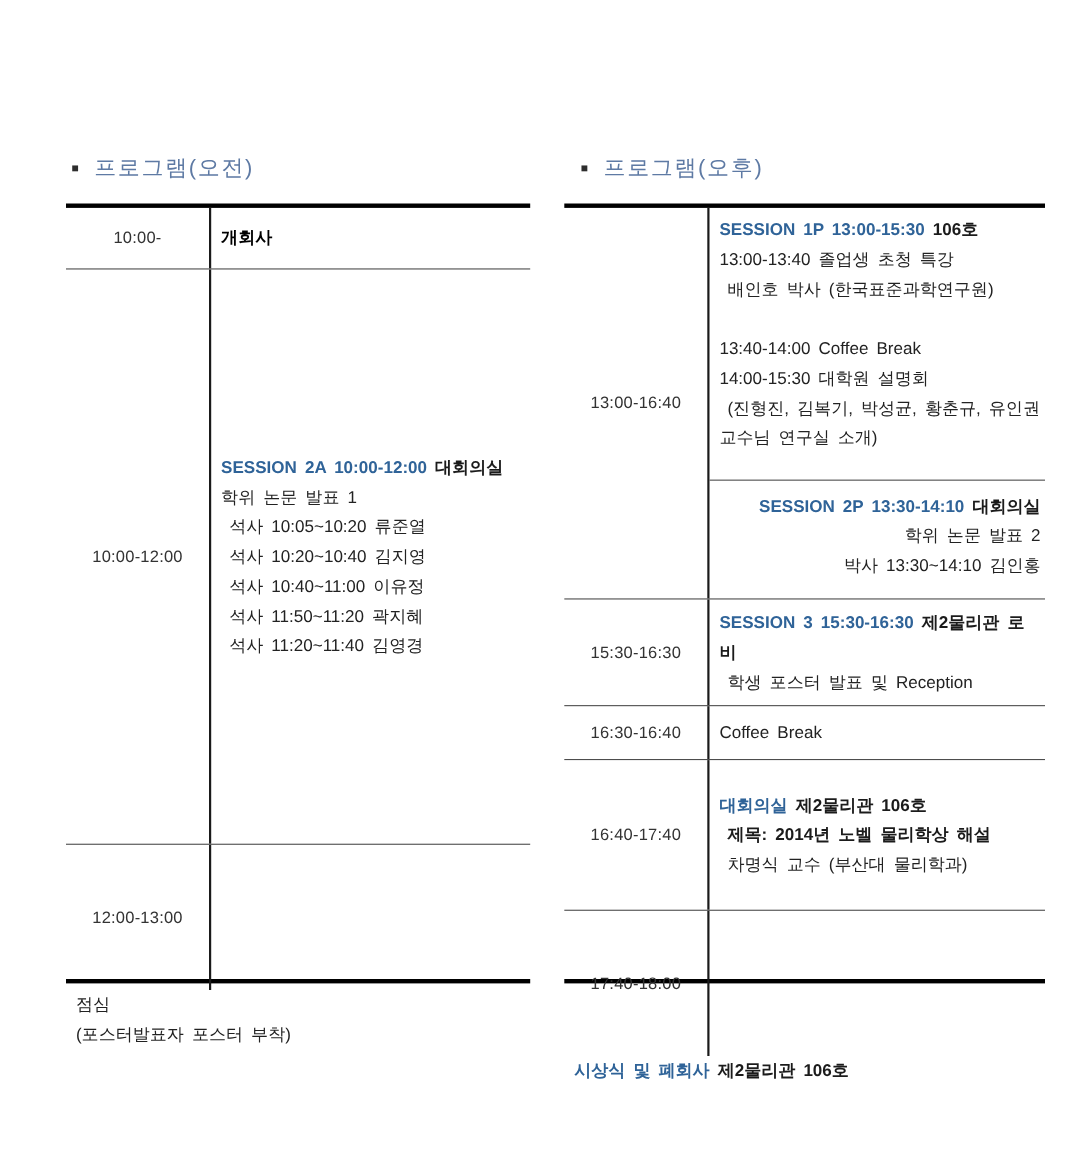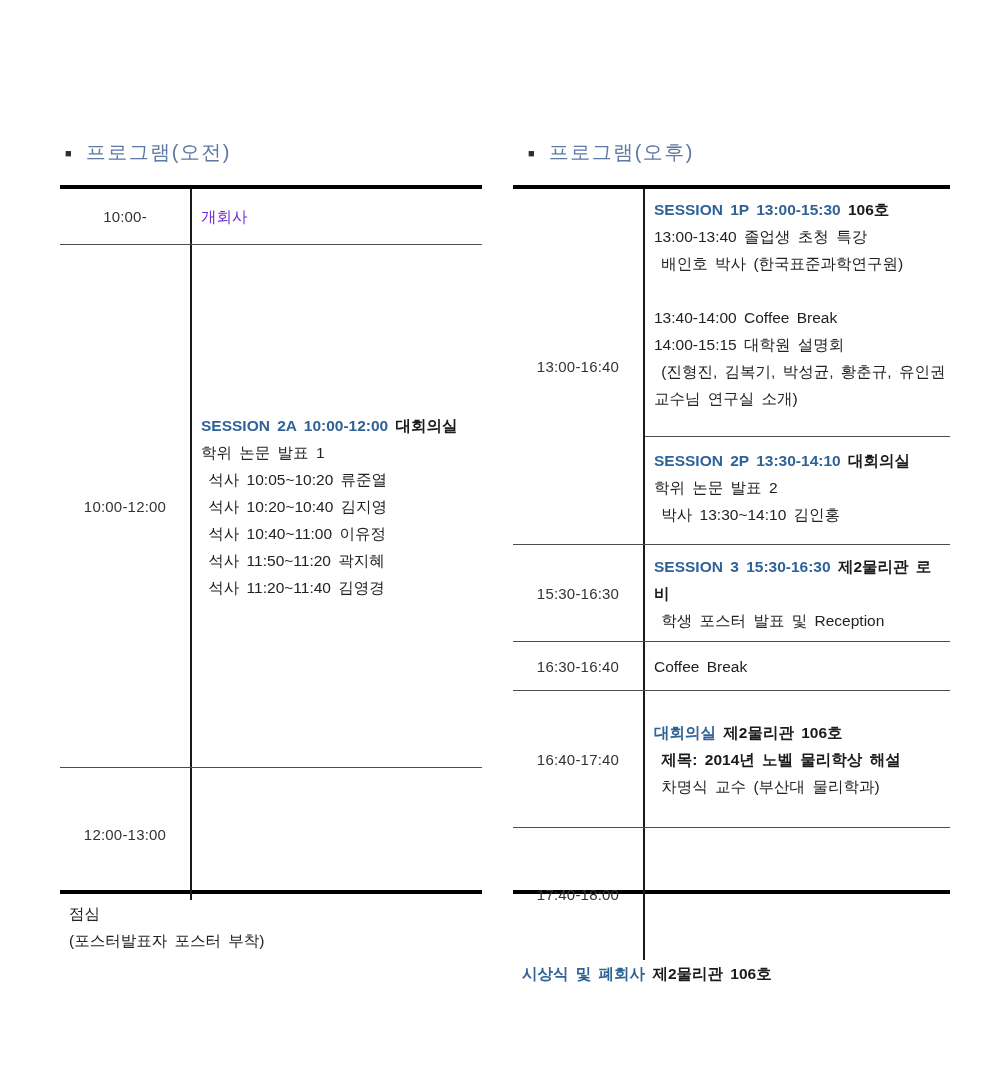--- a/index.html
+++ b/index.html
@@ -69,21 +69,21 @@
   .block.block-divider { border-top: 1px solid #4d4d4d; }
   .line {
     line-height: 27px;
     font-size: 15.5px;
     white-space: pre-wrap;
     word-spacing: 3px;
   }
   .seg.n  { color: #222222; font-weight: 400; }
   .seg.b  { color: #1b1b1b; font-weight: 700; }
   .seg.sb { color: #2f6398; font-weight: 700; }
-  .seg.mb { color: #6d28d9; font-weight: 400; }
+  .seg.mb { color: #000000; font-weight: 700; }
 </style>
 </head>
 <body>
 
 <div class="page">
 
   <div class="section-header" id="header-morning" style="left: 65px; top: 139px;">
     <span class="bullet">■</span>
     <span>프로그램(오전)</span>
   </div>
@@ -129,25 +129,25 @@
   <div class="schedule-table" id="table-afternoon" style="left: 513px; top: 185px; width: 437px;">
       <div class="row" style="height: 355px;">
         <div class="time-cell">13:00-16:40</div>
         <div class="content-cell">
           <div class="block align-top" style="height: 247px; padding-top: 7px;">
             <div class="line"><span class="seg sb">SESSION 1P 13:00-15:30 </span><span class="seg b">106호</span></div>
             <div class="line"><span class="seg n">13:00-13:40 졸업생 초청 특강</span></div>
             <div class="line"><span class="seg n"> 배인호 박사 (한국표준과학연구원)</span></div>
             <div class="line">&nbsp;</div>
             <div class="line"><span class="seg n">13:40-14:00 Coffee Break</span></div>
-            <div class="line"><span class="seg n">14:00-15:15 대학원 설명회</span></div>
+            <div class="line"><span class="seg n">14:00-15:30 대학원 설명회</span></div>
             <div class="line"><span class="seg n"> (진형진, 김복기, 박성균, 황춘규, 유인권</span></div>
             <div class="line"><span class="seg n">교수님 연구실 소개)</span></div>
           </div>
-          <div class="block align-top block-divider" style="height: 108px; padding-top: 10px;">
+          <div class="block align-top block-divider" style="height: 108px; padding-top: 10px; text-align: right;">
             <div class="line"><span class="seg sb">SESSION 2P 13:30-14:10 </span><span class="seg b">대회의실</span></div>
             <div class="line"><span class="seg n">학위 논문 발표 2</span></div>
             <div class="line"><span class="seg n"> 박사 13:30~14:10 김인홍</span></div>
           </div>
         </div>
       </div>
       <div class="row bordered" style="height: 97px;">
         <div class="time-cell">15:30-16:30</div>
         <div class="content-cell">
           <div class="block align-center">

